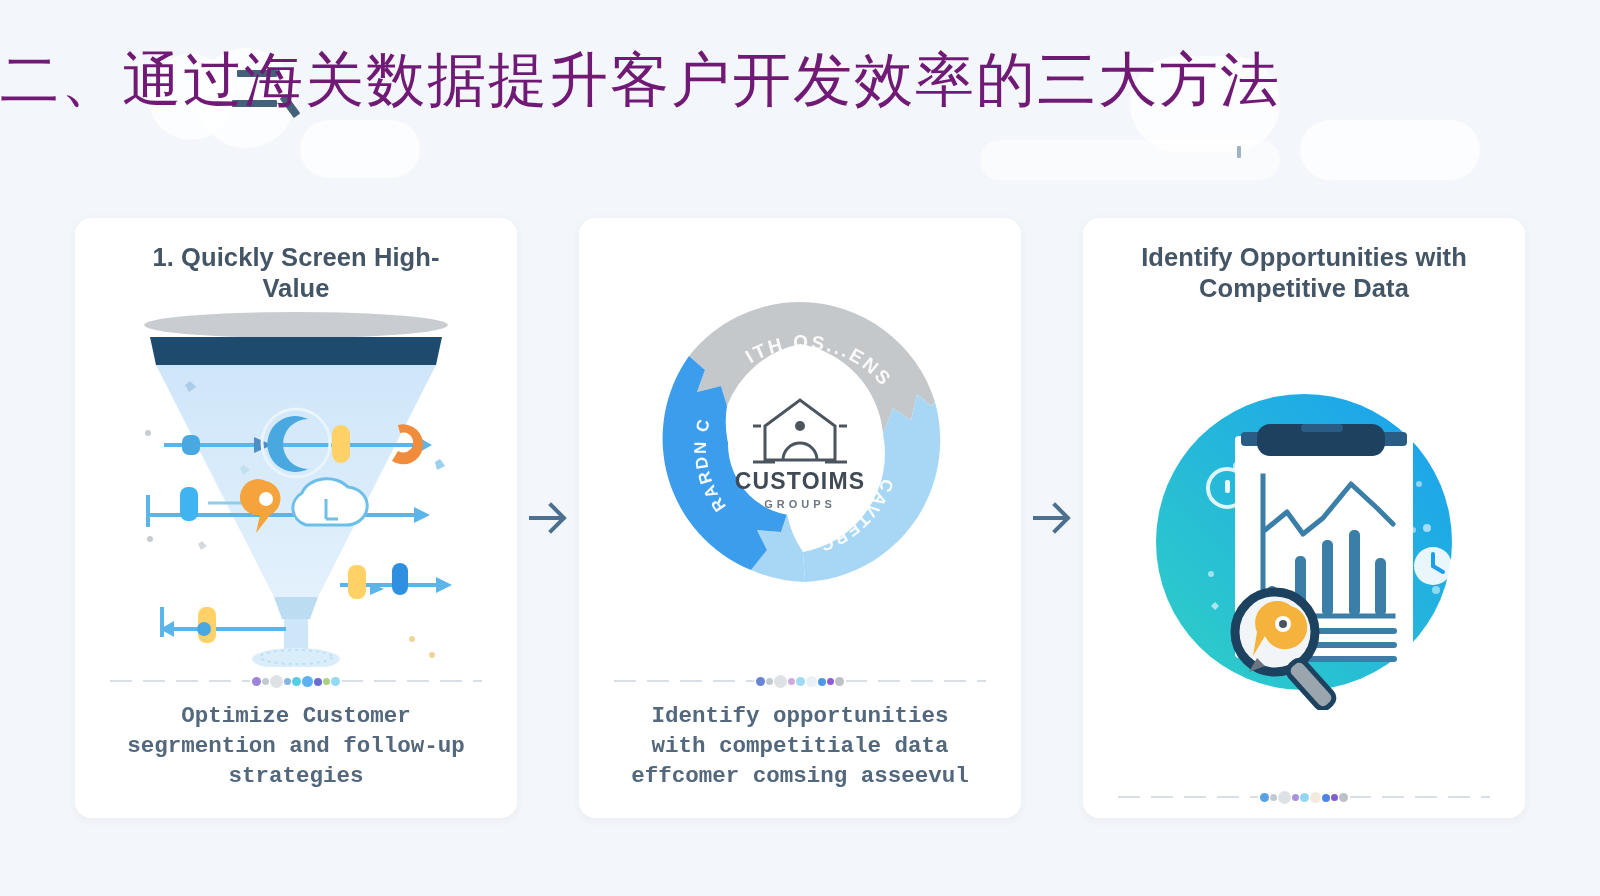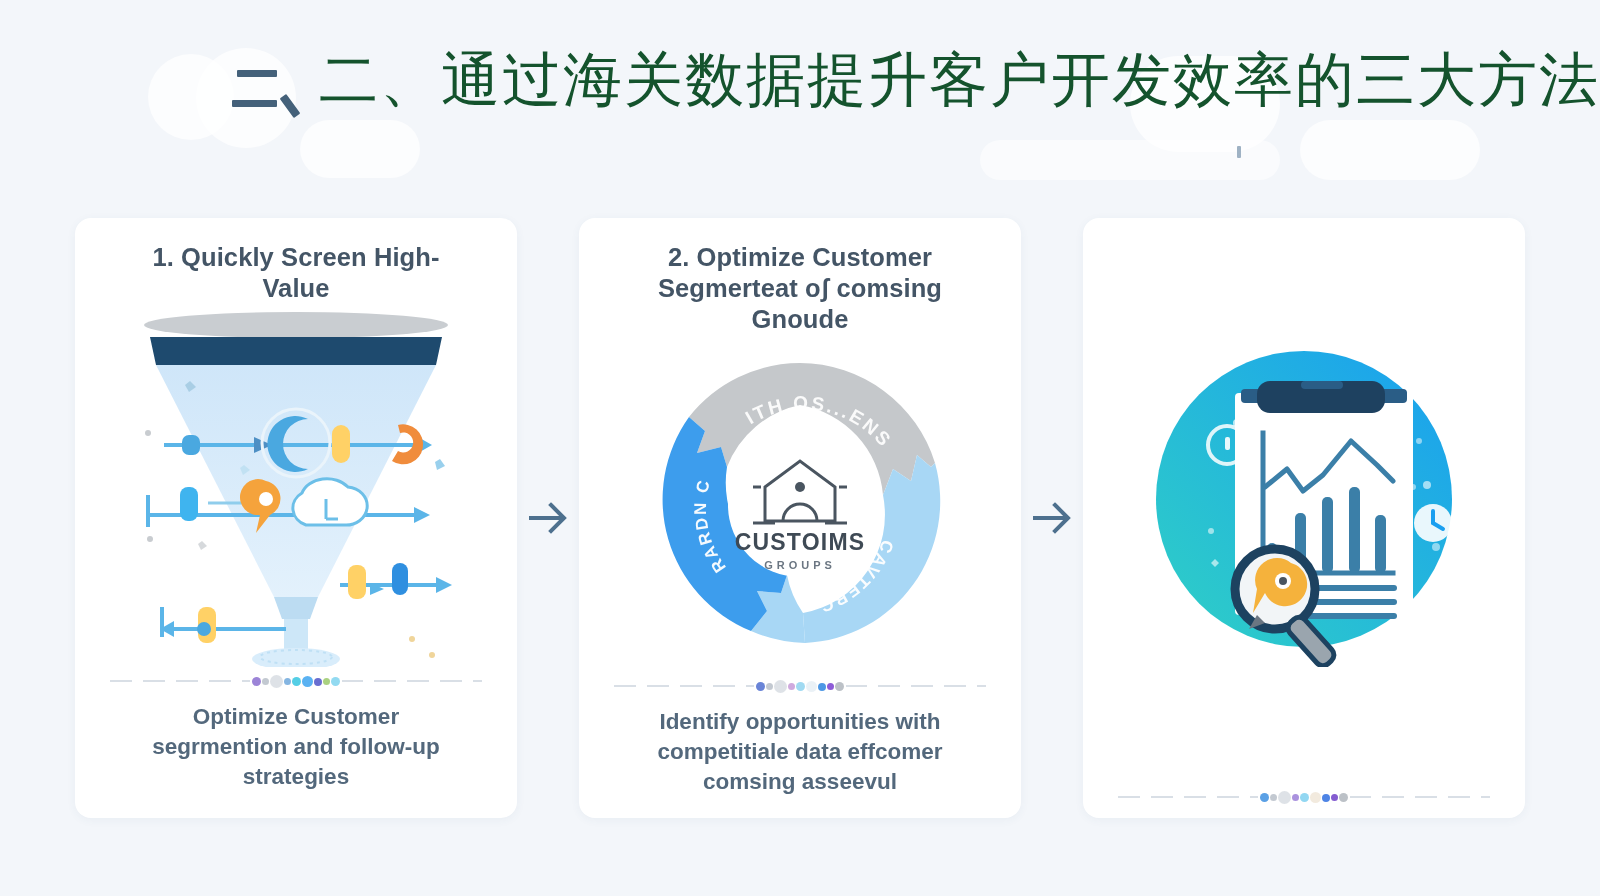--- a/index.html
+++ b/index.html
@@ -35,26 +35,26 @@
   .wm-c4 { left: 1130px; top: 56px; width: 150px; height: 96px;  border-radius: 48px; }
   .wm-c5 { left: 1300px; top: 120px; width: 180px; height: 60px; border-radius: 30px; }
   .wm-c6 { left: 980px;  top: 140px; width: 300px; height: 40px; border-radius: 20px; opacity:.55; }
 
   
   .page-title {
     position: absolute;
     left: 0;
     right: 0;
     top: 46px;
-    text-align: right;
+    text-align: left;
     font-size: 59px;
     line-height: 1.15;
     letter-spacing: 2px;
     font-weight: 400;
-    color: #14532d;
+    color: #701a75;
     font-family: "DejaVu Sans", "Liberation Sans", sans-serif;
     white-space: nowrap;
   }
 
   
   .title-mark {
     position: absolute;
     background: #44617a;
     border-radius: 1px;
   }
@@ -135,20 +135,21 @@
     opacity: .85;
   }
   .card-caption {
     width: 340px;
     text-align: center;
     font-size: 22.5px;
     line-height: 1.33;
     font-weight: 700;
     color: #53687c;
     margin-bottom: 26px;
+    font-family: Liberation Mono, monospace;
   }
 
   
   .arrow-gap {
     width: 62px;
     height: 600px;
     flex: 0 0 auto;
     display: flex;
     align-items: center;
     justify-content: center;
@@ -263,21 +264,20 @@
   </div>
 
   <div class="arrow-gap">
     <svg width="46" height="46" viewBox="0 0 46 46">
       <line x1="6" y1="23" x2="38" y2="23" stroke="#4d708e" stroke-width="4" stroke-linecap="square"></line>
       <polyline points="26,10 39,23 26,36" fill="none" stroke="#4d708e" stroke-width="4" stroke-linecap="square" stroke-linejoin="miter"></polyline>
     </svg>
   </div>
 
   <div class="card">
-    <div class="card-title">2. Optimize Customer Segmerteat oʃ comsing Gnoude</div>
 
     <div class="card-art">
       <svg class="art-svg" width="330" height="340" viewBox="0 0 330 340">
 
         <path d="M165 28 A142 142 0 0 1 300 128 L296 132 L282 120 L276 146 L258 134 L248 160
                  A100 100 0 0 0 165 70 Z" fill="#c5c8cb"></path>
         <path d="M165 28 A142 142 0 0 0 54 82 L70 96 L62 118 L86 112 L92 132
                  A100 100 0 0 1 165 70 Z" fill="#c5c8cb"></path>
 
         <path d="M300 128 A142 142 0 0 1 170 308 L168 278 A100 100 0 0 0 248 160
@@ -339,20 +339,21 @@
   </div>
 
   <div class="arrow-gap">
     <svg width="46" height="46" viewBox="0 0 46 46">
       <line x1="6" y1="23" x2="38" y2="23" stroke="#4d708e" stroke-width="4" stroke-linecap="square"></line>
       <polyline points="26,10 39,23 26,36" fill="none" stroke="#4d708e" stroke-width="4" stroke-linecap="square" stroke-linejoin="miter"></polyline>
     </svg>
   </div>
 
   <div class="card">
+    <div class="card-title">Identify Opportunities with Competitive Data</div>
 
     <div class="card-art">
       <svg class="art-svg" width="318" height="330" viewBox="0 0 318 330">
         <defs>
           <linearGradient id="circGrad" x1="0" y1="1" x2="1" y2="0">
             <stop offset="0%" stop-color="#2fd0c5"></stop>
             <stop offset="100%" stop-color="#1a9ff0"></stop>
           </linearGradient>
         </defs>
         <circle cx="159" cy="162" r="148" fill="url(#circGrad)"></circle>

